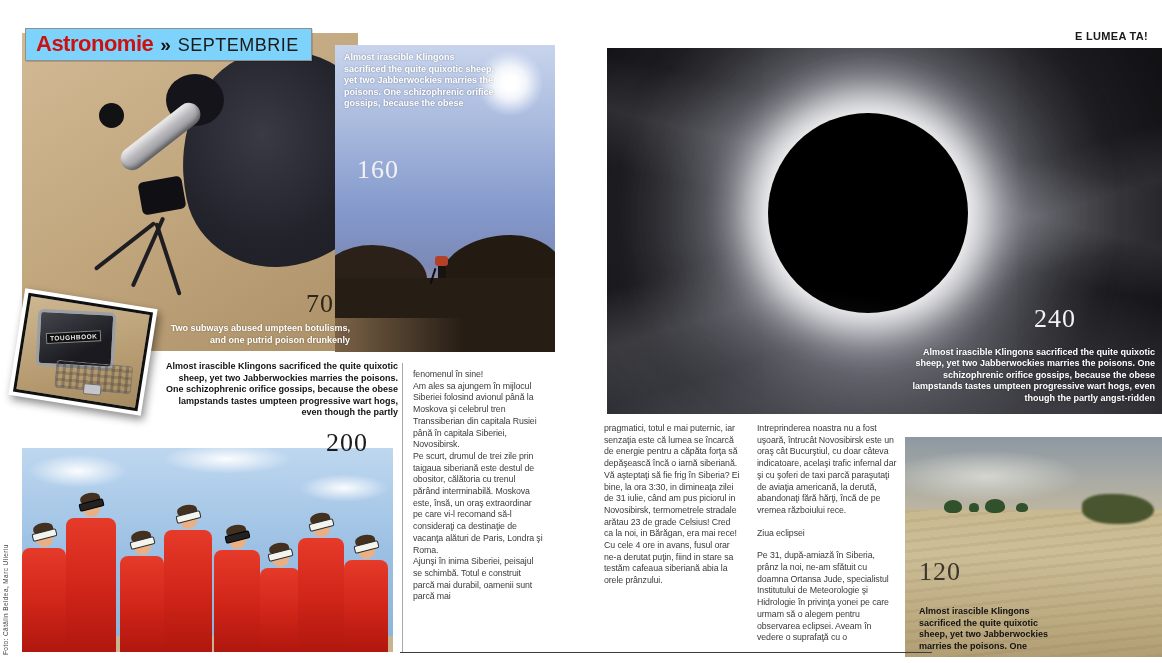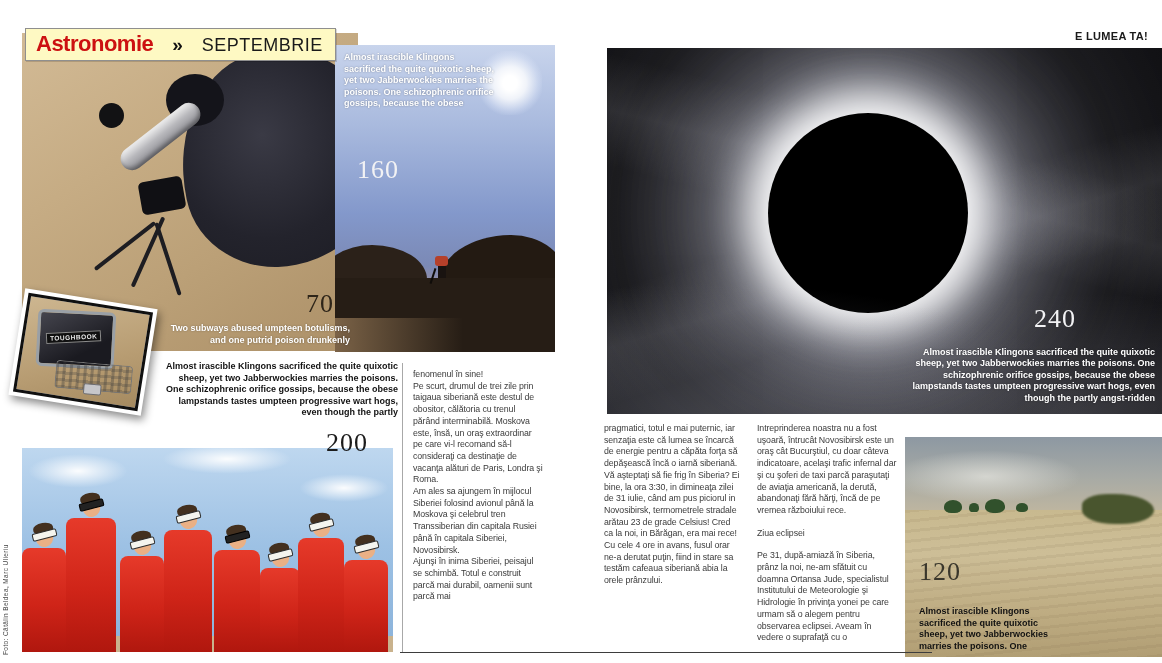--- a/index.html
+++ b/index.html
@@ -1,22 +1,22 @@
 <!DOCTYPE html>
 <html><head>
 <meta charset="utf-8">
 <style>
   html,body{margin:0;padding:0;background:#e9e9e9;}
   .page{position:relative;width:1162px;height:663px;background:#ffffff;overflow:hidden;
         font-family:"Liberation Sans",sans-serif;margin:0 auto;}
   .photo{position:absolute;overflow:hidden;}
 
   
-  .header-box{position:absolute;left:25px;top:28px;z-index:6;background:#fef9c3;
-    border:1px solid #8f8f8f;padding:2px 12px 3px 10px;display:flex;align-items:baseline;gap:19px;
+  .header-box{position:absolute;left:25px;top:28px;z-index:6;background:#7dd3fc;
+    border:1px solid #8f8f8f;padding:2px 12px 3px 10px;display:flex;align-items:baseline;gap:7px;
     box-shadow:1px 1px 0 rgba(0,0,0,0.15);}
   .sec{color:#cc1111;font-weight:bold;font-size:22px;letter-spacing:-0.5px;}
   .chev{color:#111;font-weight:bold;font-size:19px;}
   .month{color:#1a1a1a;font-size:18px;letter-spacing:0.5px;}
   .tagline{position:absolute;right:14px;top:30px;font-size:11px;font-weight:bold;color:#1a1a1a;
     letter-spacing:0.3px;z-index:6;}
 
   
   .credit{position:absolute;left:2px;top:520px;height:135px;writing-mode:vertical-rl;
     transform:rotate(180deg);font-size:6.5px;color:#444;letter-spacing:0.4px;z-index:2;}
@@ -292,22 +292,22 @@
     <div class="tree tree-2"></div>
     <div class="tree tree-3"></div>
     <div class="tree tree-4"></div>
     <div class="bush"></div>
     <div class="num field-num">120</div>
     <div class="cap cap-black field-cap">Almost irascible Klingons sacrificed the quite quixotic sheep, yet two Jabberwockies marries the poisons. One</div>
   </div>
 
   <div class="col col-1">
     <p>fenomenul în sine!</p>
+    <p>Am ales sa ajungem în mijlocul Siberiei folosind avionul până la Moskova şi celebrul tren Transsiberian din capitala Rusiei până în capitala Siberiei, Novosibirsk.</p>
     <p>Pe scurt, drumul de trei zile prin taigaua siberiană este destul de obositor, călătoria cu trenul părând interminabilă. Moskova este, însă, un oraş extraordinar pe care vi-l recomand să-l consideraţi ca destinaţie de vacanţa alături de Paris, Londra şi Roma.</p>
-    <p>Am ales sa ajungem în mijlocul Siberiei folosind avionul până la Moskova şi celebrul tren Transsiberian din capitala Rusiei până în capitala Siberiei, Novosibirsk.</p>
     <p>Ajunşi în inima Siberiei, peisajul se schimbă. Totul e construit parcă mai durabil, oamenii sunt parcă mai</p>
   </div>
   <div class="col col-2">
     <p>pragmatici, totul e mai puternic, iar senzaţia este că lumea se încarcă de energie pentru a căpăta forţa să depăşească încă o iarnă siberiană. Vă aşteptaţi să fie frig în Siberia? Ei bine, la ora 3:30, in dimineaţa zilei de 31 iulie, când am pus piciorul in Novosibirsk, termometrele stradale arătau 23 de grade Celsius! Cred ca la noi, in Bărăgan, era mai rece! Cu cele 4 ore in avans, fusul orar ne-a derutat puţin, fiind in stare sa testăm cafeaua siberiană abia la orele prânzului.</p>
   </div>
   <div class="col col-3">
     <p>Intreprinderea noastra nu a fost uşoară, întrucât Novosibirsk este un oraş cât Bucurştiul, cu doar câteva indicatoare, acelaşi trafic infernal dar şi cu şoferi de taxi parcă paraşutaţi de aviaţia americană, la derută, abandonaţi fără hărţi, încă de pe vremea războiului rece.</p>
     <p class="subhead">Ziua eclipsei</p>
     <p>Pe 31, după-amiază în Siberia, prânz la noi, ne-am sfătuit cu doamna Ortansa Jude, specialistul Institutului de Meteorologie şi Hidrologie în privinţa yonei pe care urmam să o alegem pentru observarea eclipsei. Aveam în vedere o suprafaţă cu o</p>
   </div>

